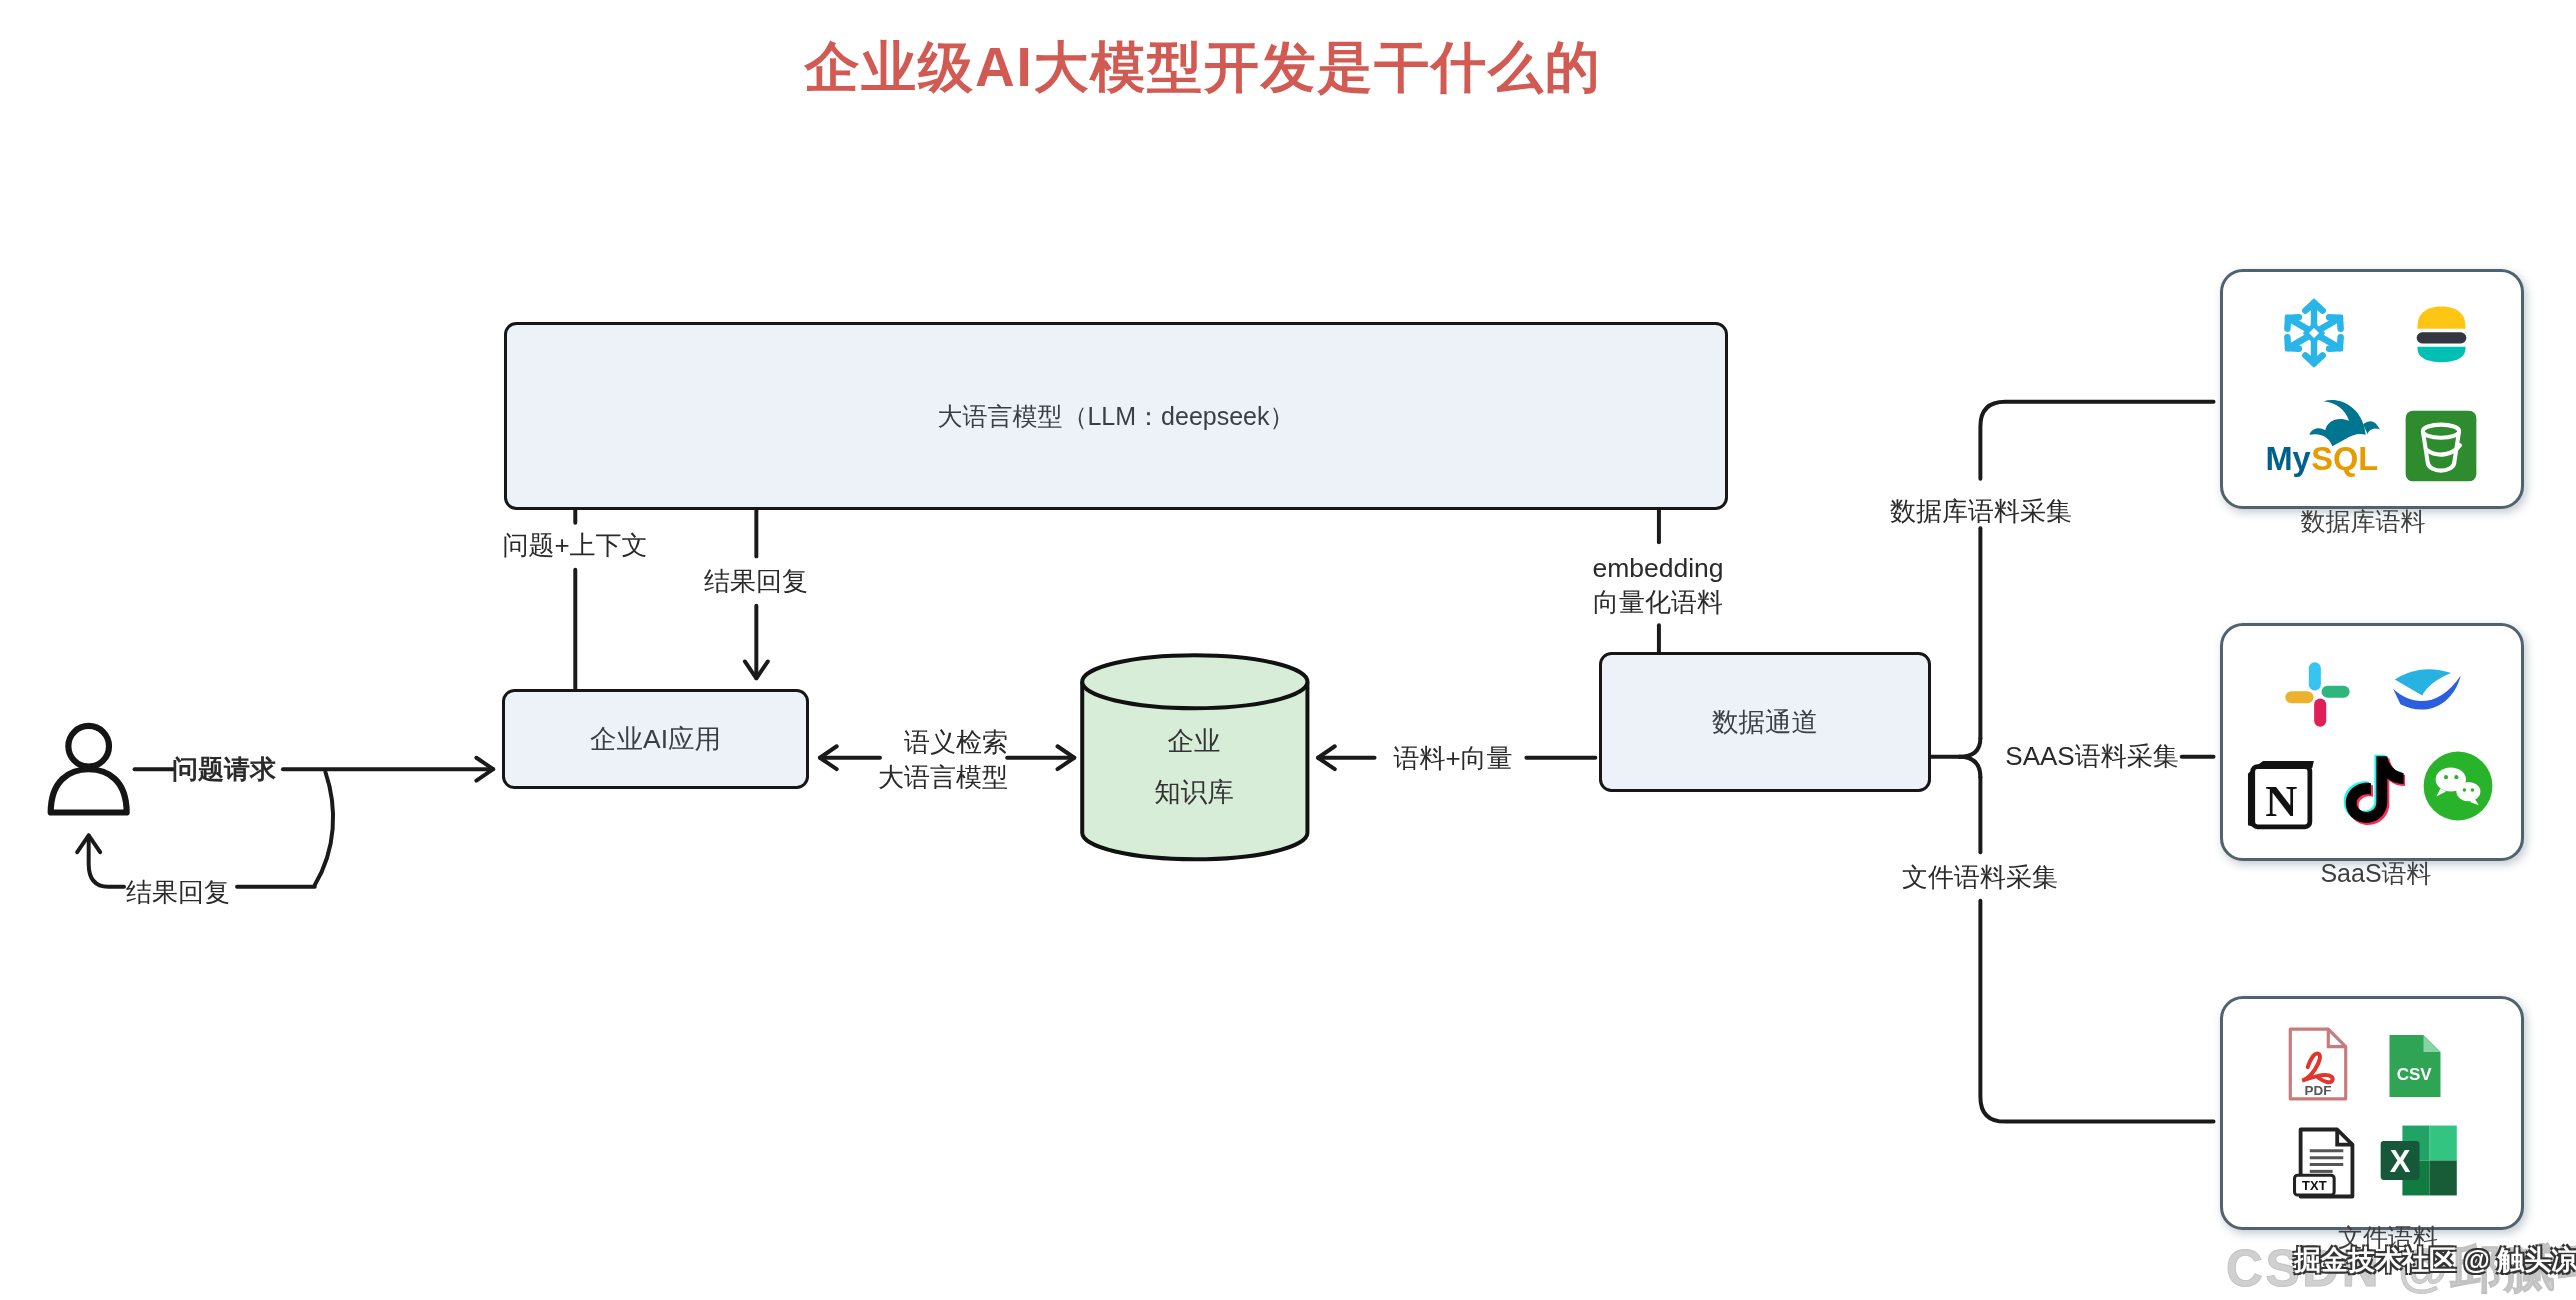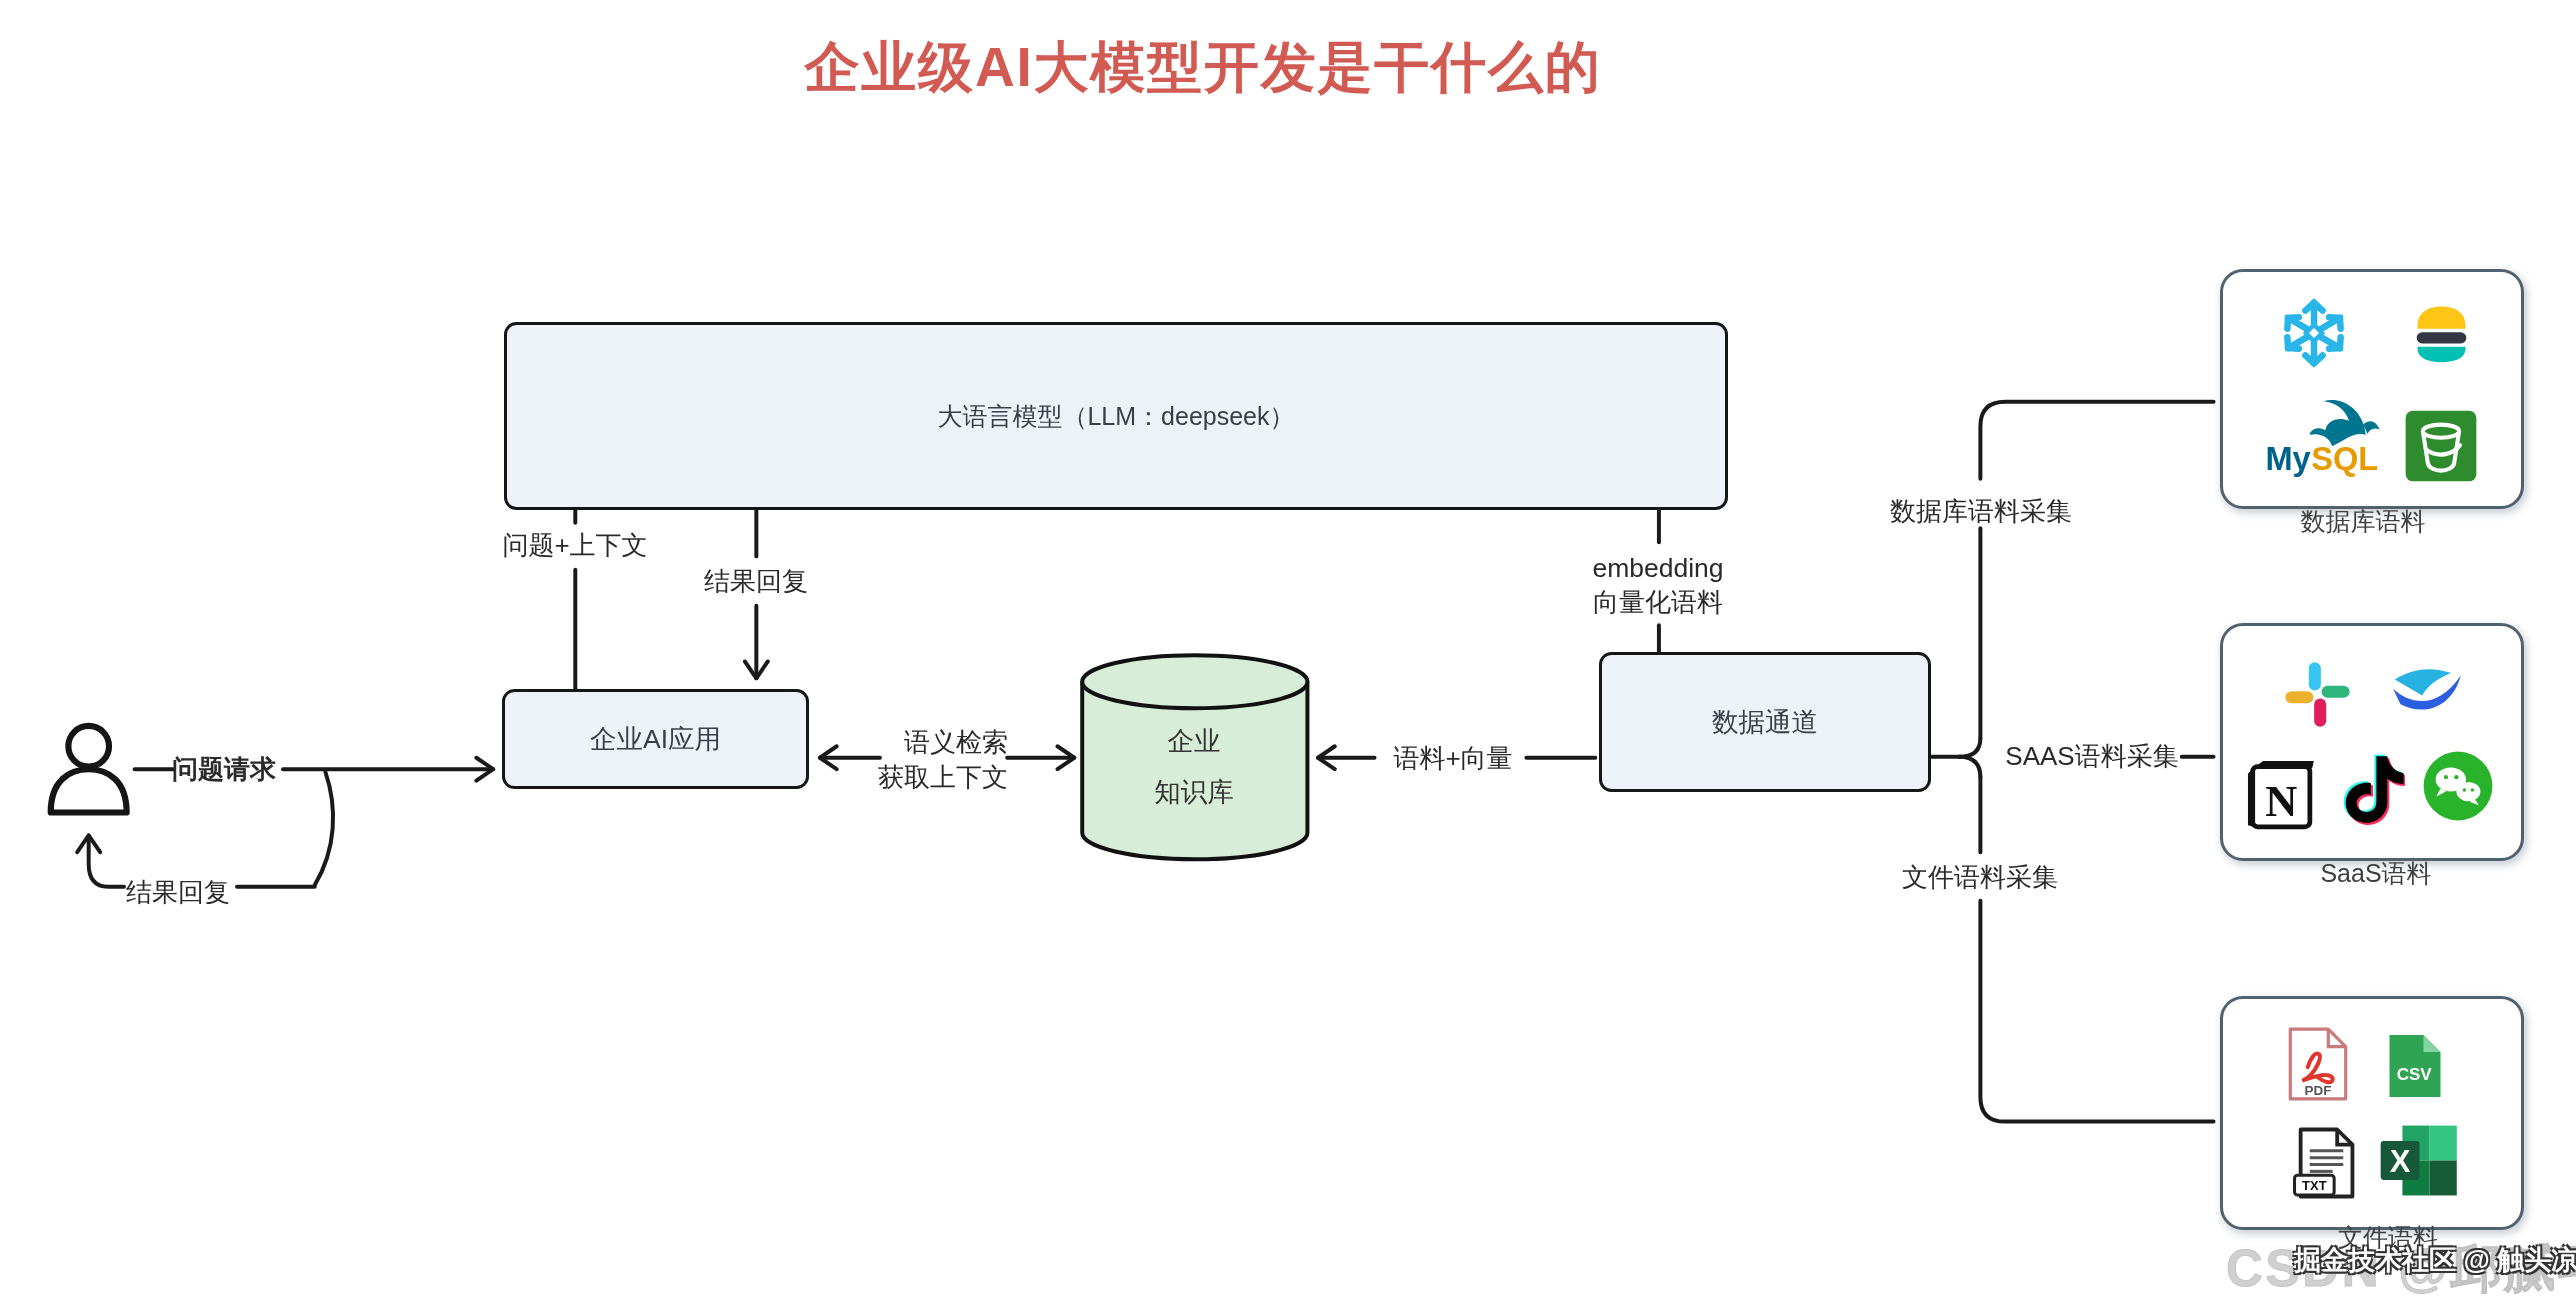--- a/index.html
+++ b/index.html
@@ -97,21 +97,21 @@
   <div class="kb-text">
     <div>企业</div>
     <div>知识库</div>
   </div>
 
   <div class="lbl" style="left:224px;top:769px;font-weight:bold;">问题请求</div>
   <div class="lbl" style="left:178px;top:892px;">结果回复</div>
   <div class="lbl" style="left:575px;top:545px;">问题+上下文</div>
   <div class="lbl" style="left:756px;top:581px;">结果回复</div>
   <div class="lbl" style="left:943px;top:742px;margin-left:13px;">语义检索</div>
-  <div class="lbl" style="left:943px;top:777px;">获取上下文</div>
+  <div class="lbl" style="left:943px;top:777px;">大语言模型</div>
   <div class="lbl" style="left:1453px;top:758px;">语料+向量</div>
   <div class="lbl" style="left:1658px;top:568px;font-size:26.5px;">embedding</div>
   <div class="lbl" style="left:1658px;top:602px;">向量化语料</div>
   <div class="lbl" style="left:1981px;top:511px;">数据库语料采集</div>
   <div class="lbl" style="left:2092px;top:756px;">SAAS语料采集</div>
   <div class="lbl" style="left:1980px;top:877px;">文件语料采集</div>
 
   <div class="group" style="left:2220px;top:269px;height:234px;">
 
     <svg style="left:55px;top:25px;" width="72" height="72" viewBox="0 0 100 100">

